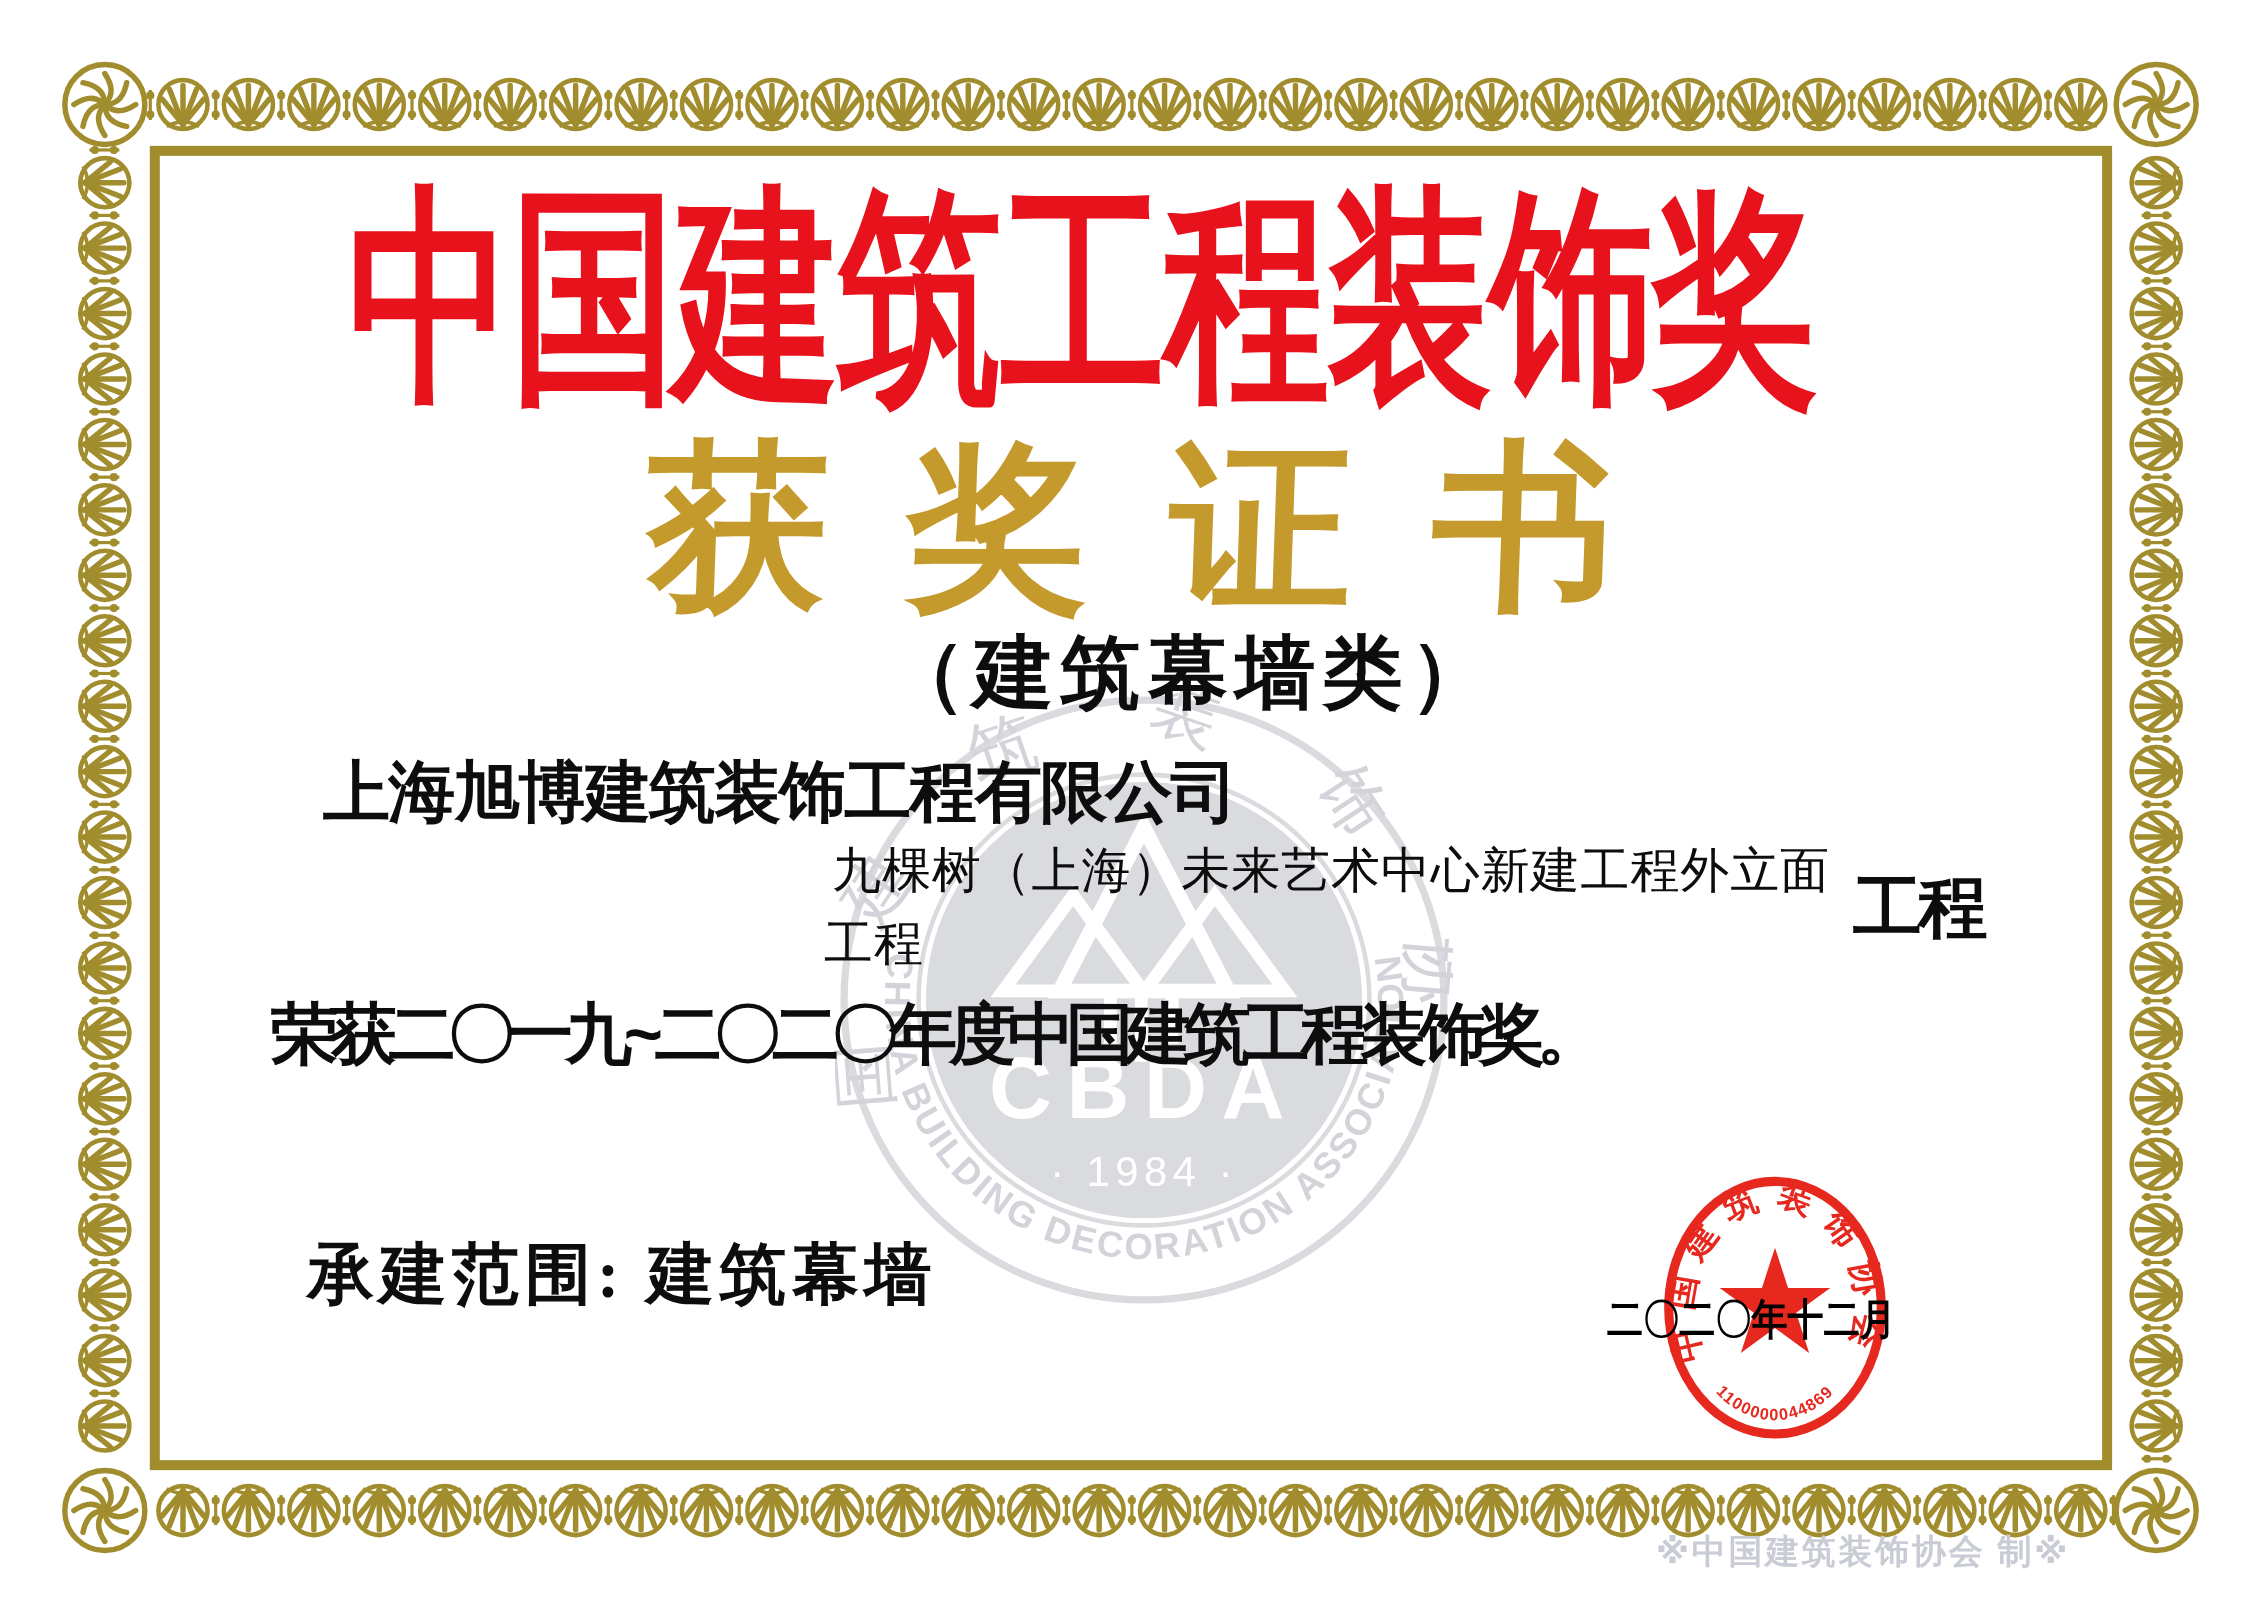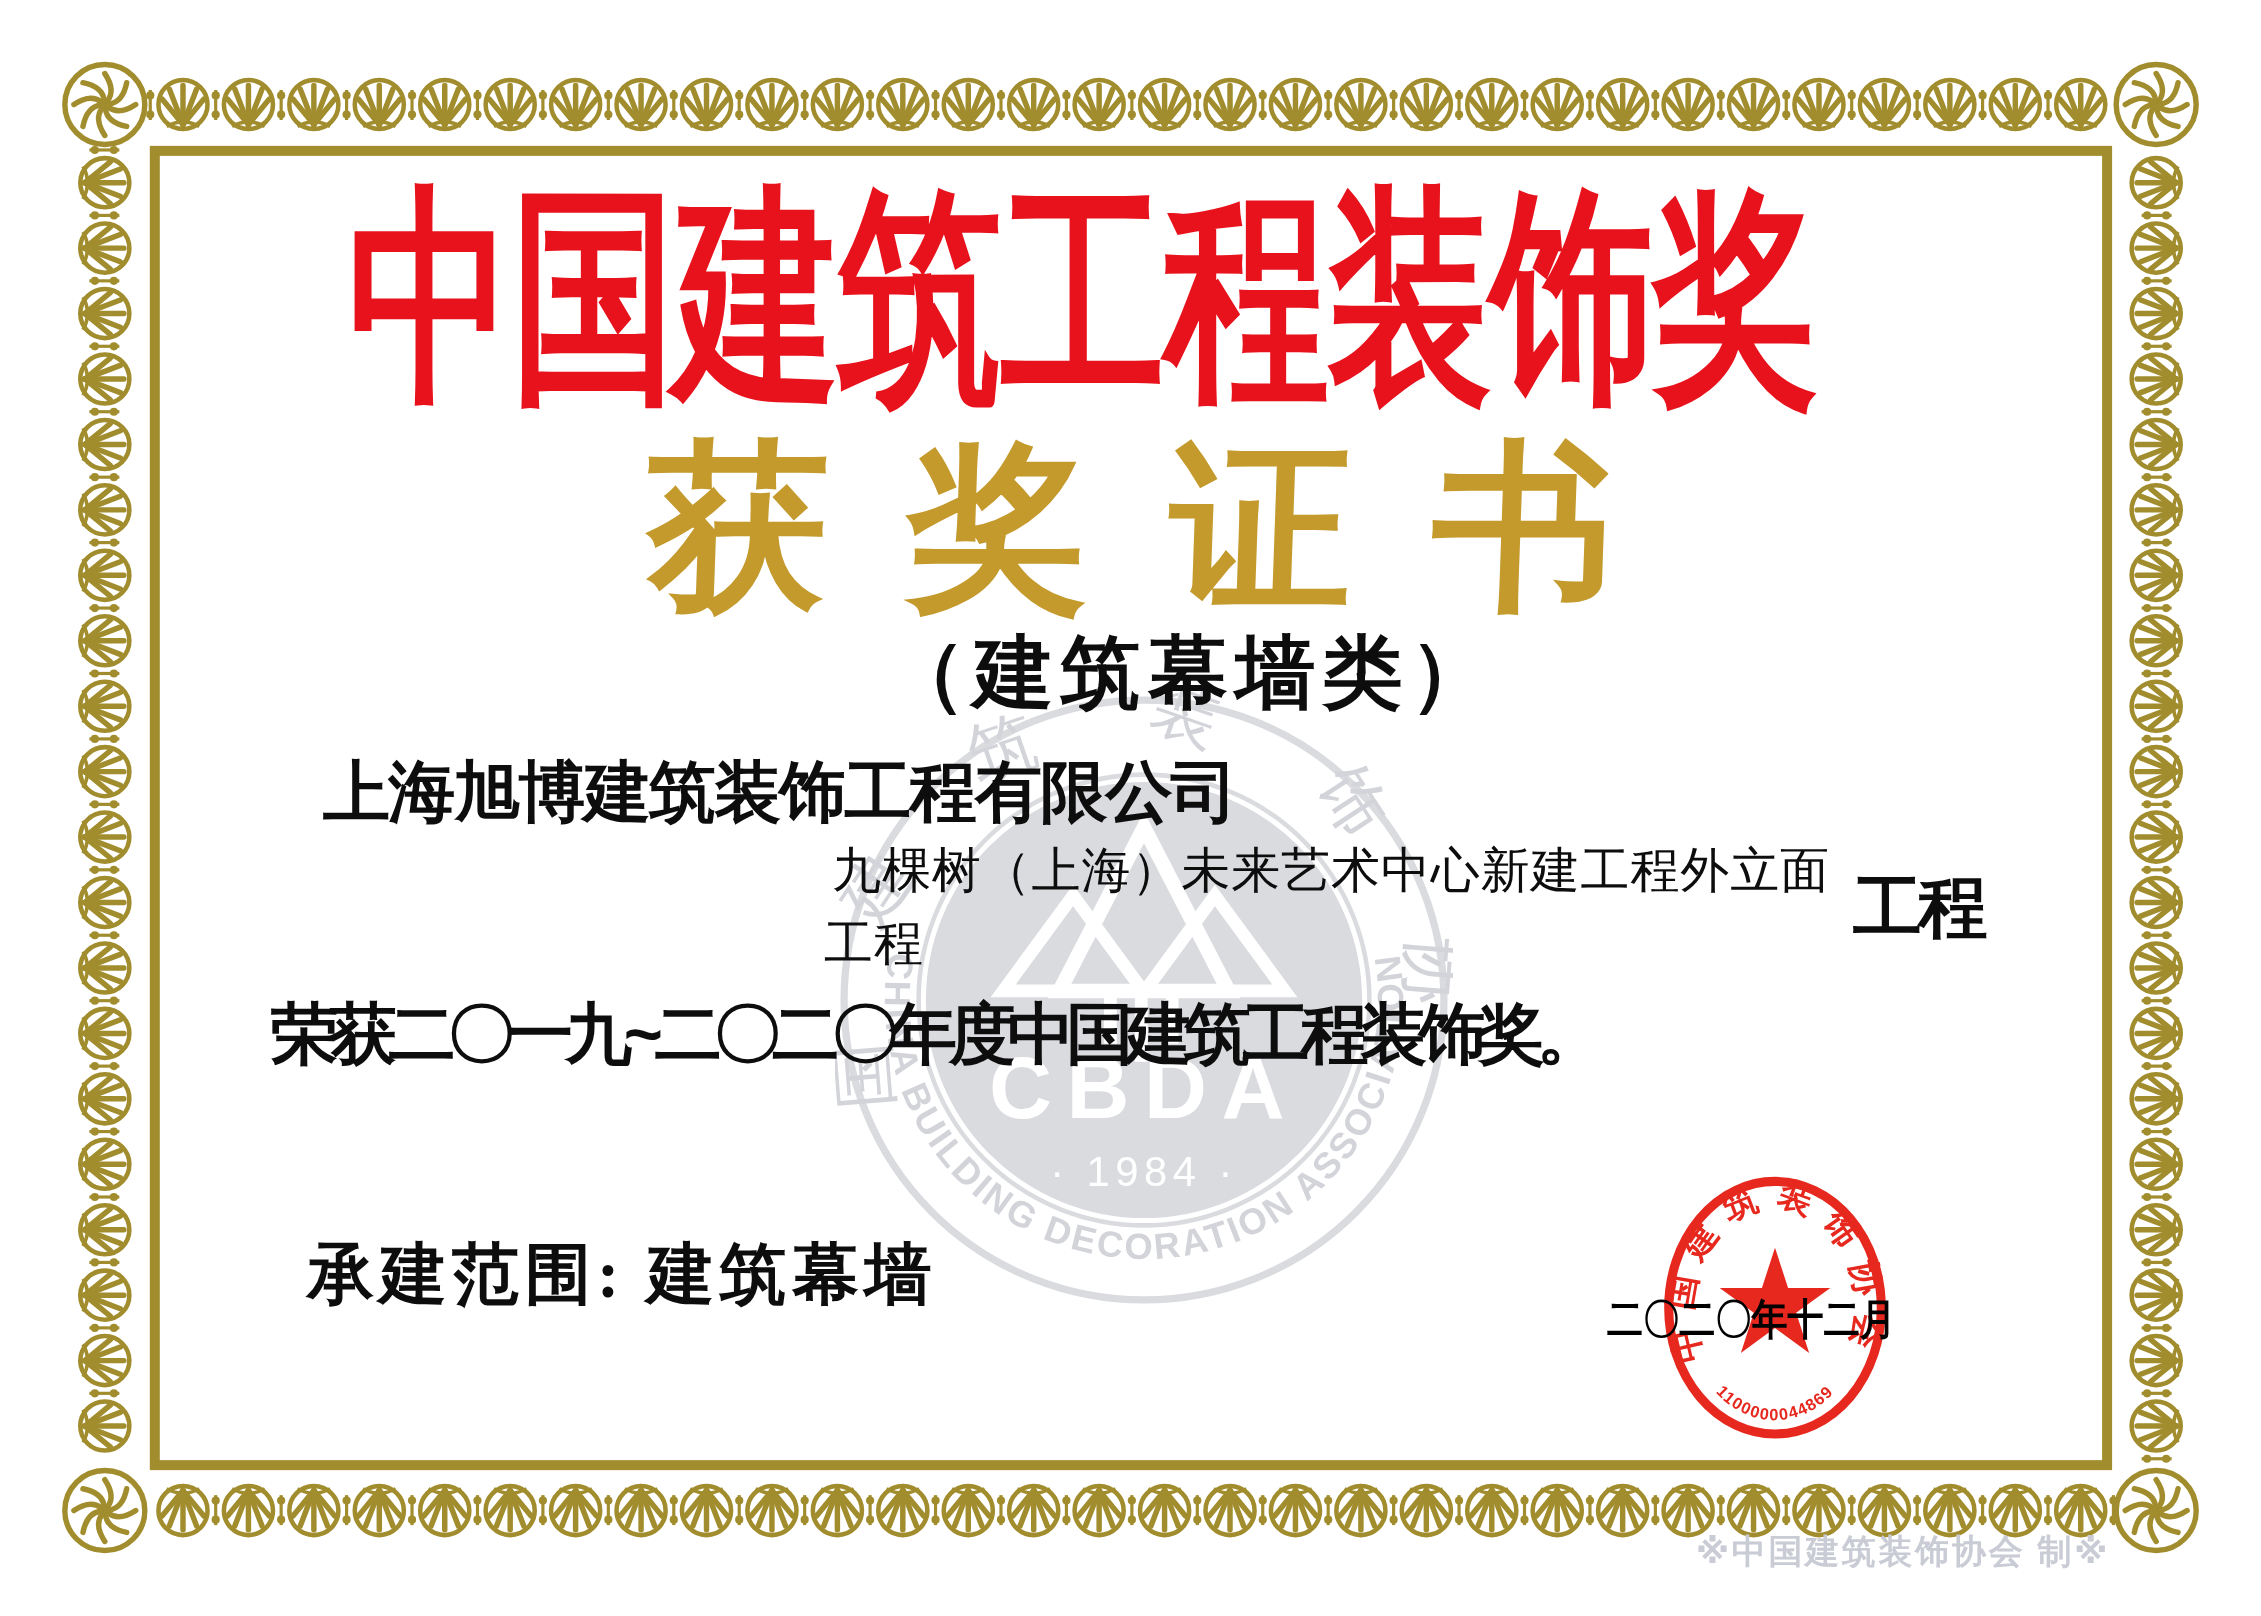--- a/index.html
+++ b/index.html
@@ -49,21 +49,21 @@
   .body-suffix{left:1853px;top:862px;font-size:69px;font-weight:bold;letter-spacing:-3.6px;
                font-family:"Liberation Sans","DejaVu Sans",sans-serif;z-index:3;}
   .award{left:271px;top:989px;font-size:67px;font-weight:bold;letter-spacing:-8.2px;
          font-family:Liberation Sans, sans-serif;z-index:3;}
   .issue{left:411px;top:1102px;font-size:71px;font-weight:bold;letter-spacing:-9px;
          font-family:"Liberation Sans","DejaVu Sans",sans-serif;z-index:3;}
   .scope{left:307px;top:1229px;font-size:67px;letter-spacing:5.5px;z-index:3;font-weight:bold;}
   .date{left:1607px;top:1291px;font-size:43px;font-weight:600;letter-spacing:0;
         font-family:"Liberation Sans","DejaVu Sans",sans-serif;transform:scaleX(0.84);
         transform-origin:left top;z-index:5;color:#000;}
-  .footer{left:1696px;top:1529px;font-size:34px;font-weight:bold;letter-spacing:2.7px;
+  .footer{left:1656px;top:1529px;font-size:34px;font-weight:bold;letter-spacing:2.7px;
           font-family:"Liberation Sans","DejaVu Sans",sans-serif;color:var(--footer-gray);z-index:3;}
 </style>
 </head>
 <body>
 
 <div class="page">
 
   <svg class="frame-svg" width="2261" height="1616" viewBox="0 0 2487 1778">
     <defs>
       <g id="pal">

